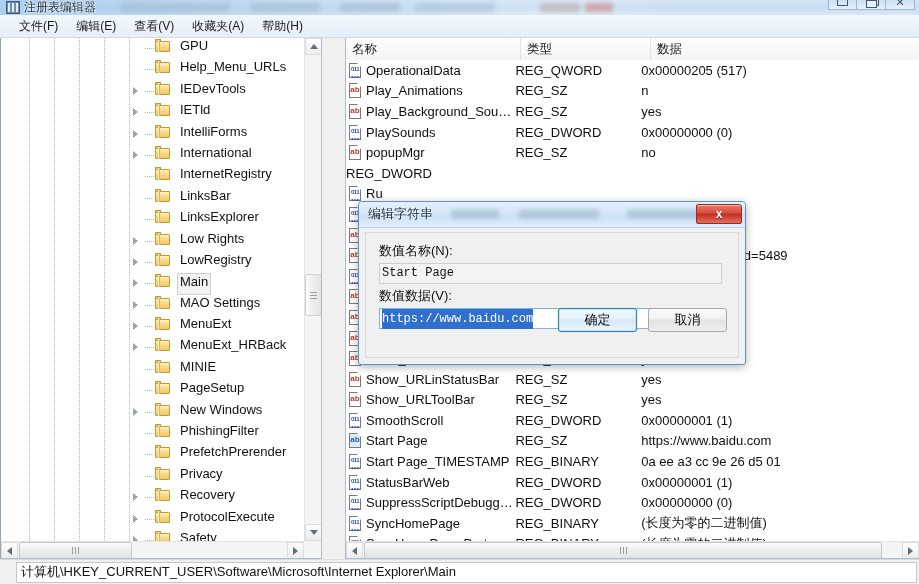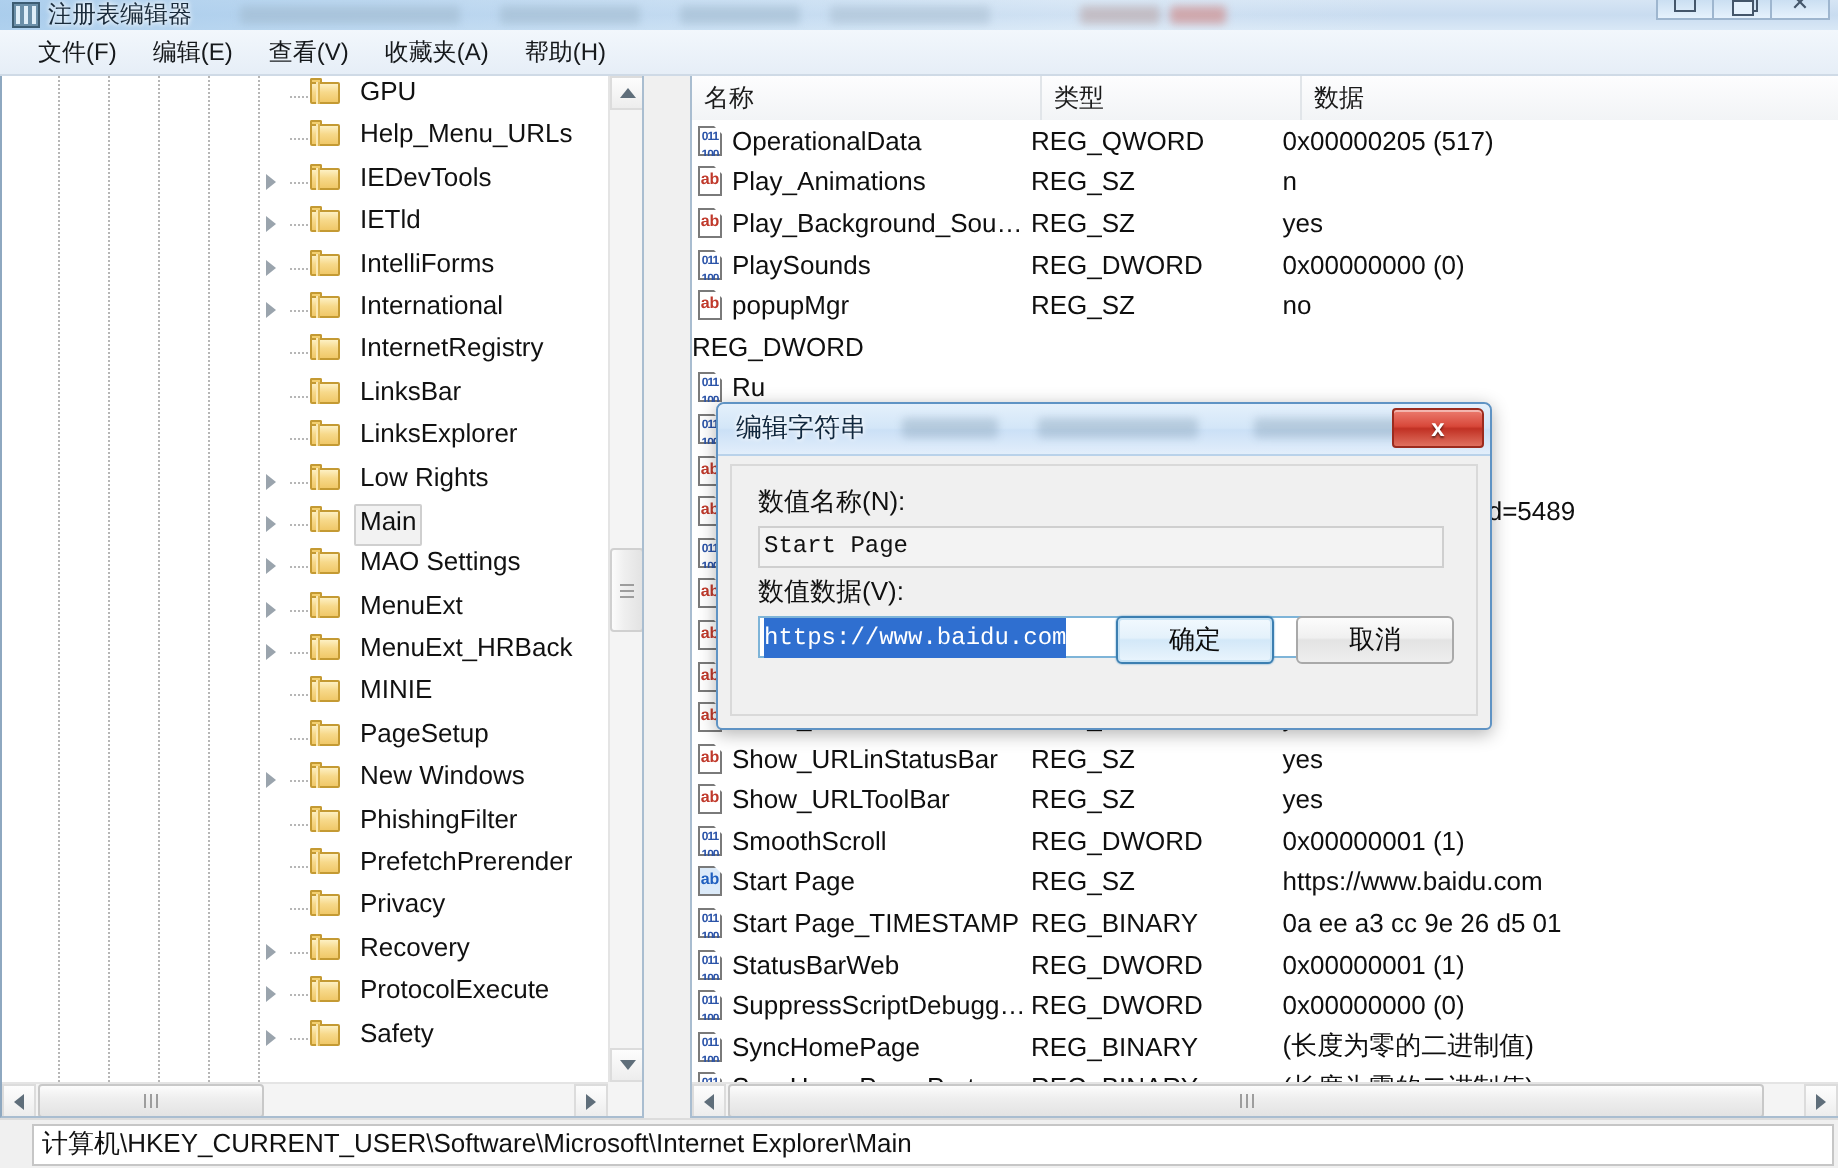--- a/index.html
+++ b/index.html
@@ -485,20 +485,31 @@
               <span class="indent" style="width: 128px;"></span>
               <span class="twisty has"></span>
               <span class="dash"></span>
               <span class="folder">
                 <span class="tab"></span>
                 <span class="body"></span>
                 <span class="spine"></span>
               </span>
               <span class="label">Low Rights</span>
             </div>
+            <div class="tnode">
+              <span class="indent" style="width: 128px;"></span>
+              <span class="twisty has"></span>
+              <span class="dash"></span>
+              <span class="folder">
+                <span class="tab"></span>
+                <span class="body"></span>
+                <span class="spine"></span>
+              </span>
+              <span class="label">LowRegistry</span>
+            </div>
             <div class="tnode selected">
               <span class="indent" style="width: 128px;"></span>
               <span class="twisty has"></span>
               <span class="dash"></span>
               <span class="folder">
                 <span class="tab"></span>
                 <span class="body"></span>
                 <span class="spine"></span>
               </span>
               <span class="label">Main</span>

